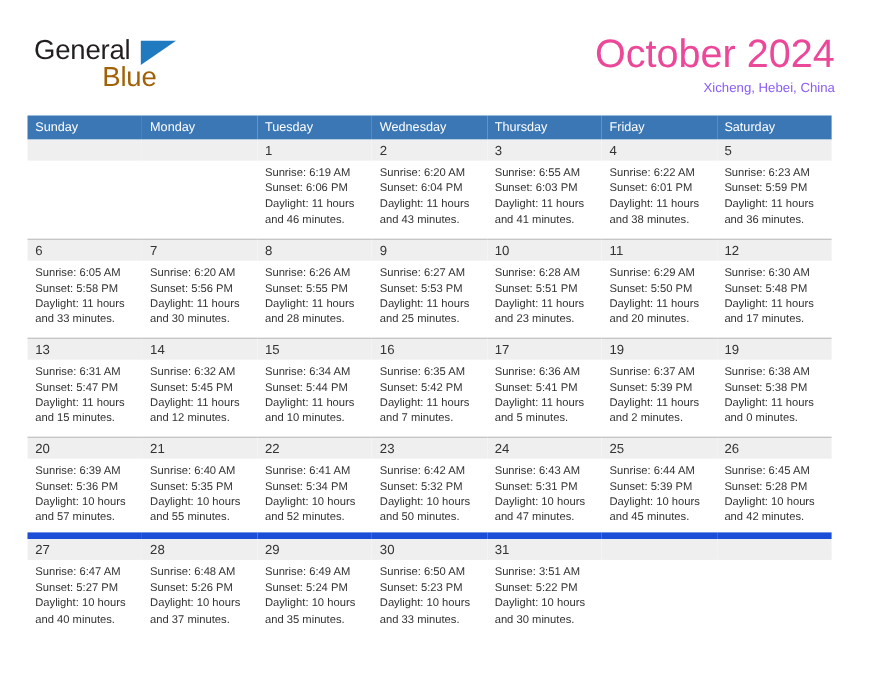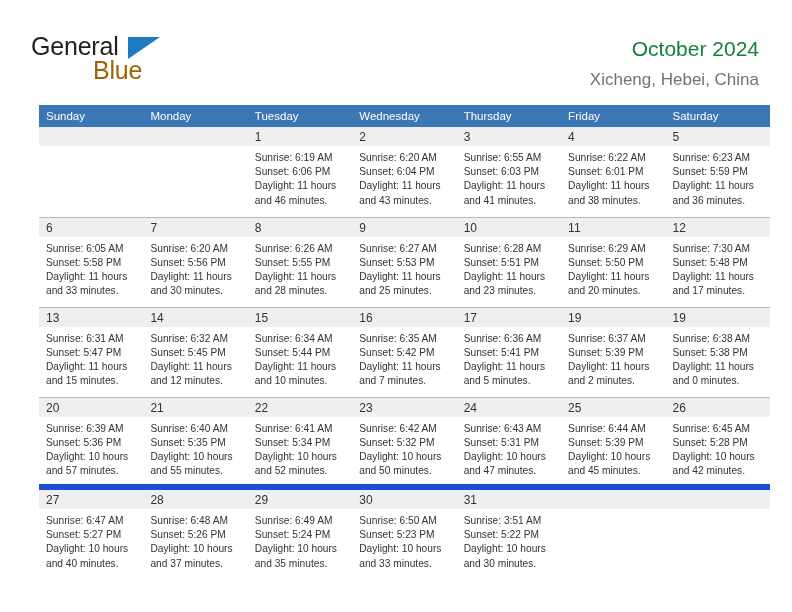--- a/index.html
+++ b/index.html
@@ -64,39 +64,39 @@
     height: 0;
     border-left: 32px solid #1f7ac0;
     border-bottom: 22px solid transparent;
   }
   .title-block {
     margin-right: 33px;
     margin-top: 33px;
     text-align: right;
   }
   .cal-title {
-    font-size: 21px;
-    color: #15803d;
+    font-size: 36px;
+    color: #ec4899;
     line-height: 32px;
     font-weight: normal;
     margin: 0;
     letter-spacing: 0px;
   }
   .cal-subtitle {
-    font-size: 17px;
-    color: #737373;
+    font-size: 12px;
+    color: #8b5cf6;
     margin-top: 6px;
     line-height: 18px;
     text-align: right;
   }
 
   
   .calendar {
     position: absolute;
-    left: 39px;
+    left: 25px;
     top: 105px;
     width: 731px;
   }
   table.cal {
     width: 731px;
     border-collapse: collapse;
     table-layout: fixed;
   }
   thead th {
     background: #3b77b4;
@@ -276,21 +276,21 @@
               <div class="day-details">
                 <div>Sunrise: 6:29 AM</div>
                 <div>Sunset: 5:50 PM</div>
                 <div>Daylight: 11 hours</div>
                 <div>and 20 minutes.</div>
               </div>
             </td>
             <td class="day">
               <div class="daynum-band">12</div>
               <div class="day-details">
-                <div>Sunrise: 7:30 AM</div>
+                <div>Sunrise: 6:30 AM</div>
                 <div>Sunset: 5:48 PM</div>
                 <div>Daylight: 11 hours</div>
                 <div>and 17 minutes.</div>
               </div>
             </td>
           </tr>
           <tr class="week">
             <td class="day">
               <div class="daynum-band">13</div>
               <div class="day-details">

